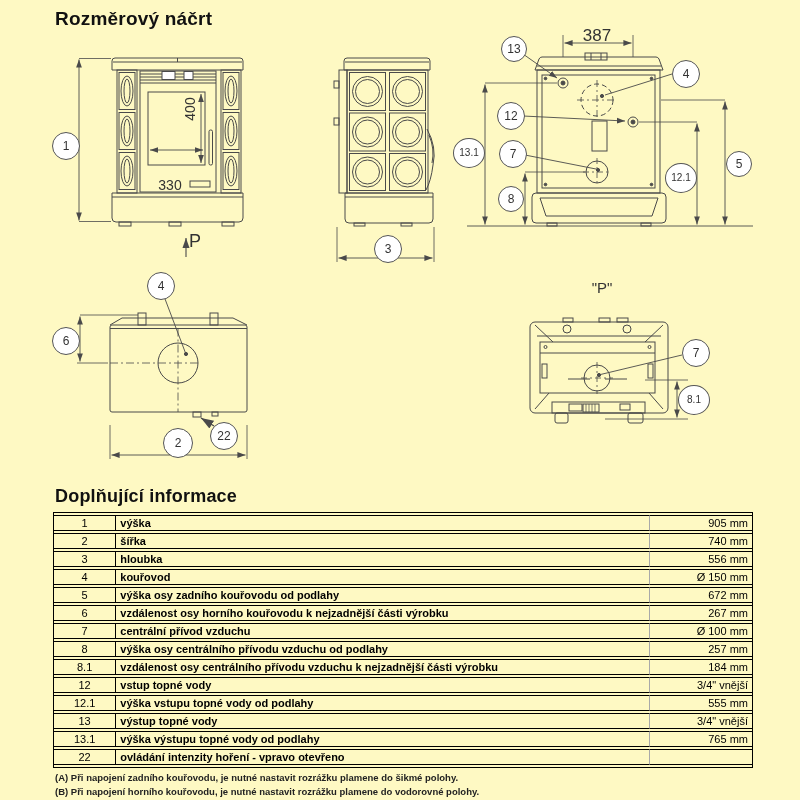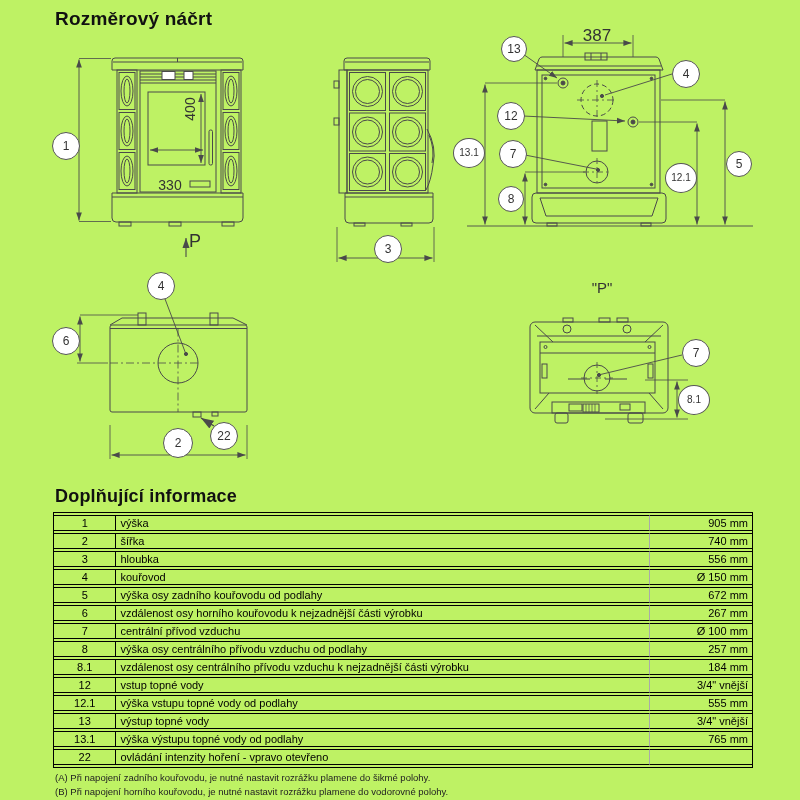--- a/index.html
+++ b/index.html
@@ -1,34 +1,34 @@
 <!DOCTYPE html>
 <html><head>
 <meta charset="utf-8">
 <style>
   html,body{margin:0;padding:0;background:#fff;}
-  #page{position:relative;width:800px;height:800px;background:#bef264;overflow:hidden;
+  #page{position:relative;width:800px;height:800px;background:#fef9c3;overflow:hidden;
         font-family:"Liberation Sans","DejaVu Sans",sans-serif;color:#111;}
   .h1{position:absolute;font-size:19px;font-weight:bold;letter-spacing:.2px;}
   .view{position:absolute;}
   .view svg{display:block;}
   .balloon{position:absolute;border:1.2px solid #555;border-radius:50%;background:#fff;
            display:flex;align-items:center;justify-content:center;color:#333;
            font-size:12px;line-height:1;z-index:5;}
   .dimtext{position:absolute;color:#333;text-align:center;z-index:4;background:transparent;}
   .rot{transform:rotate(-90deg);transform-origin:center center;}
   #info-table{position:absolute;left:53px;top:512px;width:700px;border-collapse:separate;
               border-spacing:0 2px;border:1.5px solid #000;}
   #info-table td{border-top:1px solid #000;border-bottom:1px solid #000;font-size:11px;
                  height:14px;padding:0 4px;white-space:nowrap;overflow:hidden;color:#000;}
   #info-table td.num{width:55px;text-align:center;border-right:1px solid #000;}
-  #info-table td.desc{width:533px;text-align:left;}
+  #info-table td.desc{width:533px;text-align:left;font-weight:bold;}
   #info-table td.val{width:96px;text-align:right;border-left:1px solid #a9a9a9;margin-left:41px;}
   .footnotes{position:absolute;left:55px;top:771px;font-size:9.5px;line-height:13.5px;color:#222;}
-  .footnotes p{margin:0;}
+  .footnotes p{margin:0;font-weight:bold;}
 </style>
 </head>
 <body>
 
 <div id="page">
 
   <div class="h1" style="left:55px;top:8px;">Rozměrový náčrt</div>
 
   <div class="view" style="left:55px;top:45px;width:270px;height:222px;">
     <svg width="270" height="222" viewBox="0 0 270 222">

